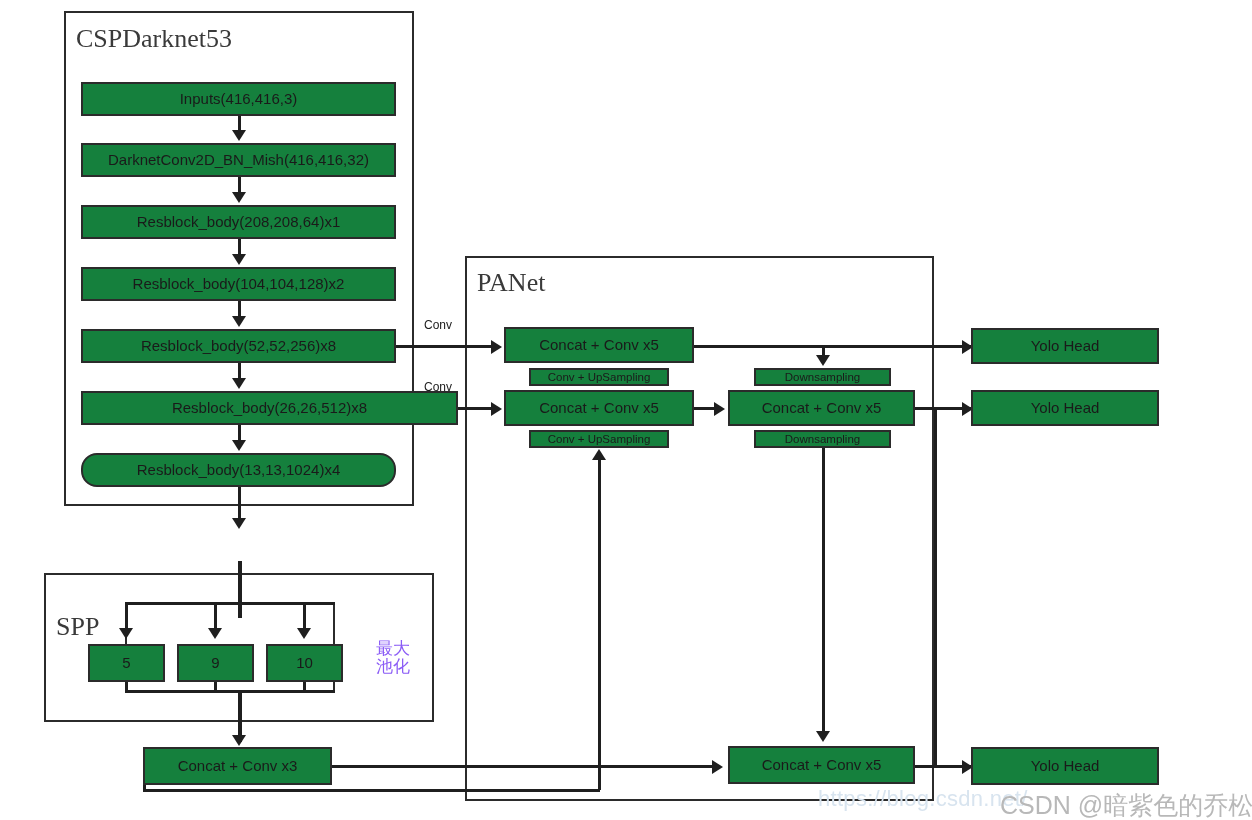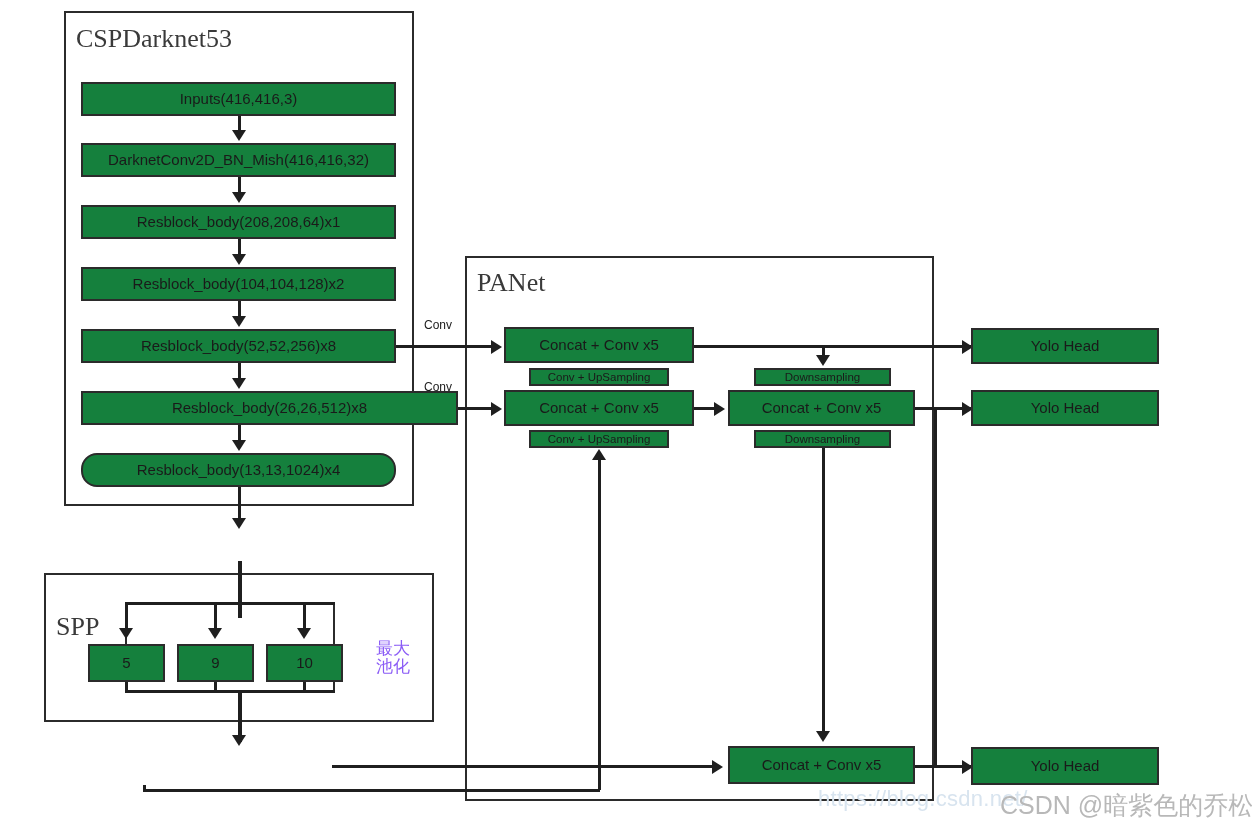--- a/index.html
+++ b/index.html
@@ -198,20 +198,21 @@
   <div class="edge-v thick" style="left:214px; top:682px; height:10px;"></div>
   <div class="edge-v thick" style="left:303px; top:682px; height:10px;"></div>
   <div class="edge-h thick" style="left:125px; top:690px; width:210px;"></div>
 
   <div class="cjk-label" style="left:370px; top:640px; width:40px;">最大
 池化</div>
 
   <div class="edge-v thick" style="left:238px; top:690px; width:4px; height:52px;"></div>
   <div class="arrow-down" style="left:232px; top:735px;"></div>
 
+  <div class="node" style="left:143px; top:747px; width:189px; height:38px;">Concat + Conv x3</div>
 
   <div class="node" style="left:504px; top:327px; width:190px; height:36px;">Concat + Conv x5</div>
   <div class="node" style="left:504px; top:390px; width:190px; height:36px;">Concat + Conv x5</div>
   <div class="node" style="left:728px; top:390px; width:187px; height:36px;">Concat + Conv x5</div>
   <div class="node" style="left:728px; top:746px; width:187px; height:38px;">Concat + Conv x5</div>
 
   <div class="node small" style="left:529px; top:368px; width:140px; height:18px;">Conv + UpSampling</div>
   <div class="node small" style="left:529px; top:430px; width:140px; height:18px;">Conv + UpSampling</div>
   <div class="node small" style="left:754px; top:368px; width:137px; height:18px;">Downsampling</div>
   <div class="node small" style="left:754px; top:430px; width:137px; height:18px;">Downsampling</div>

